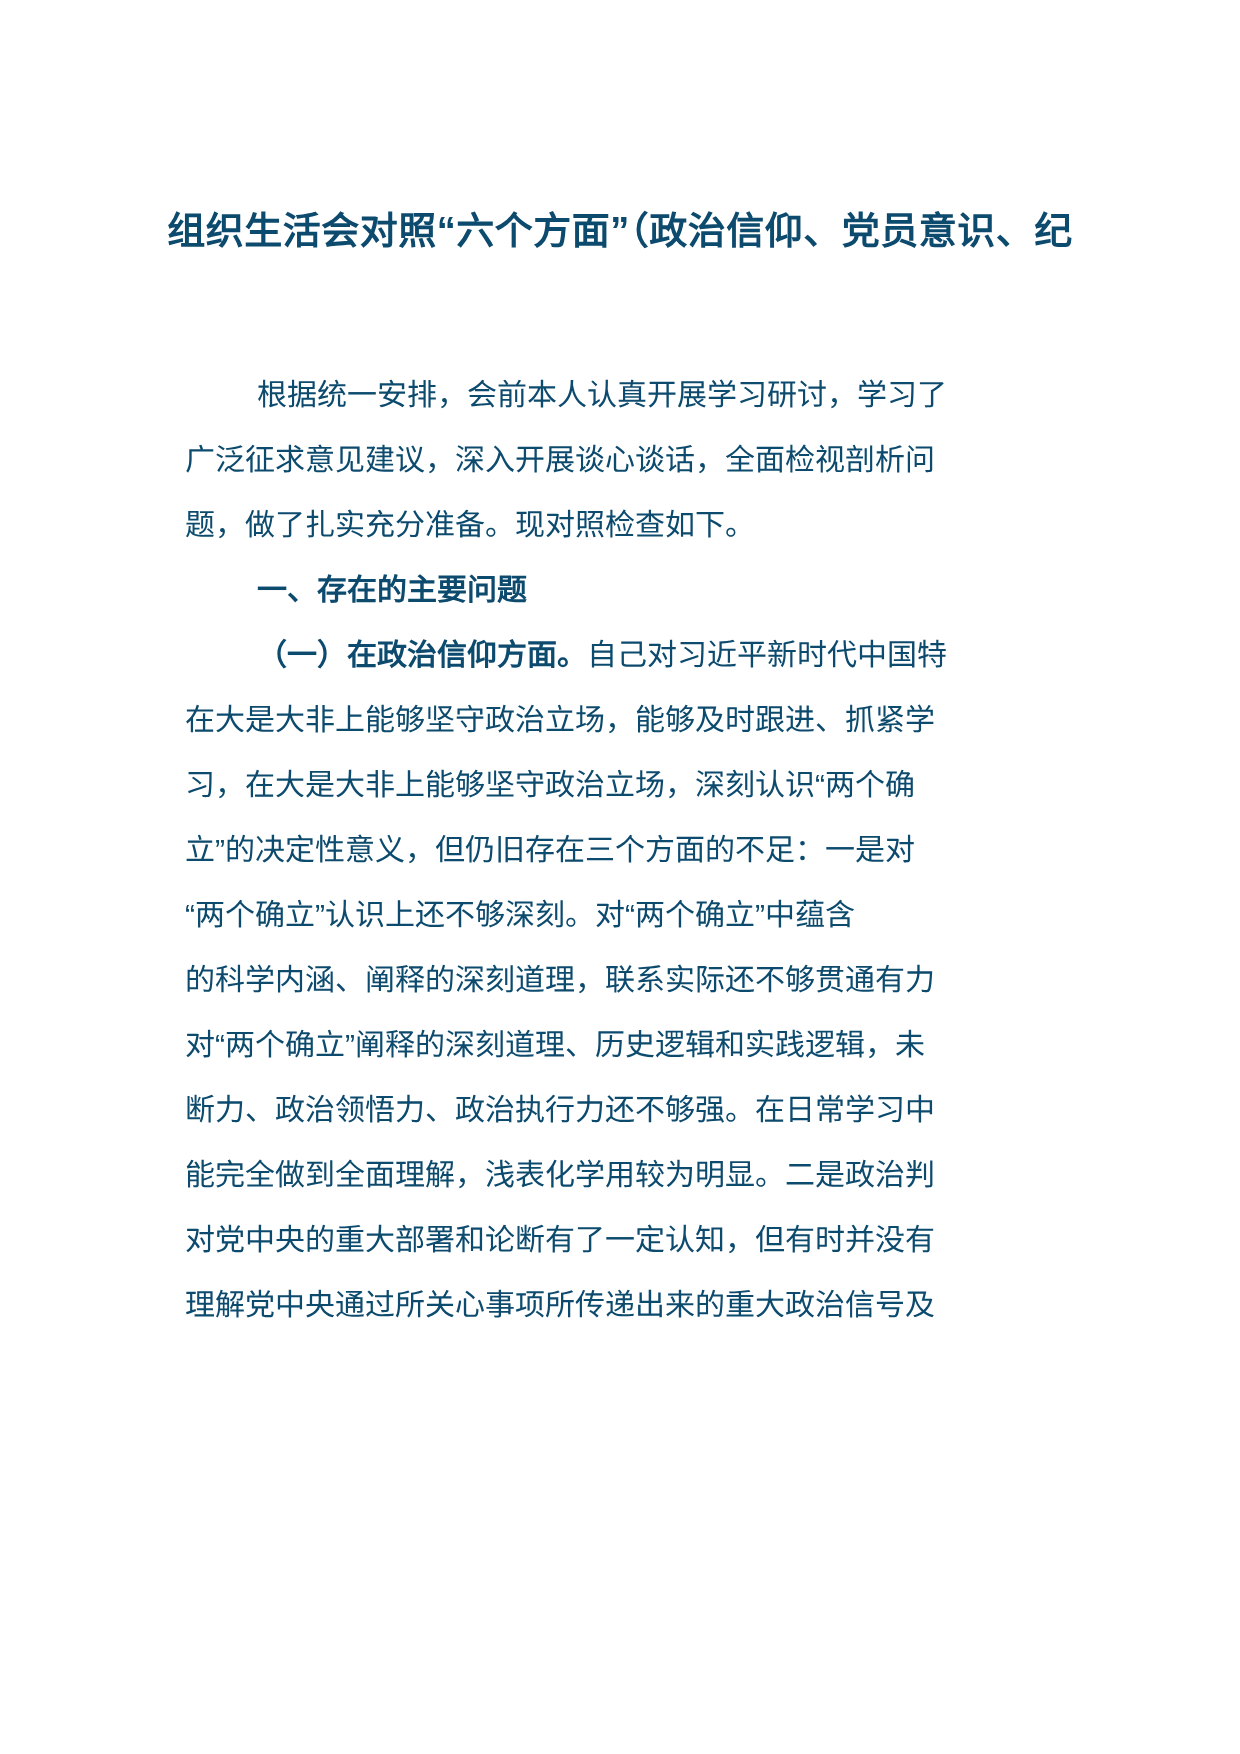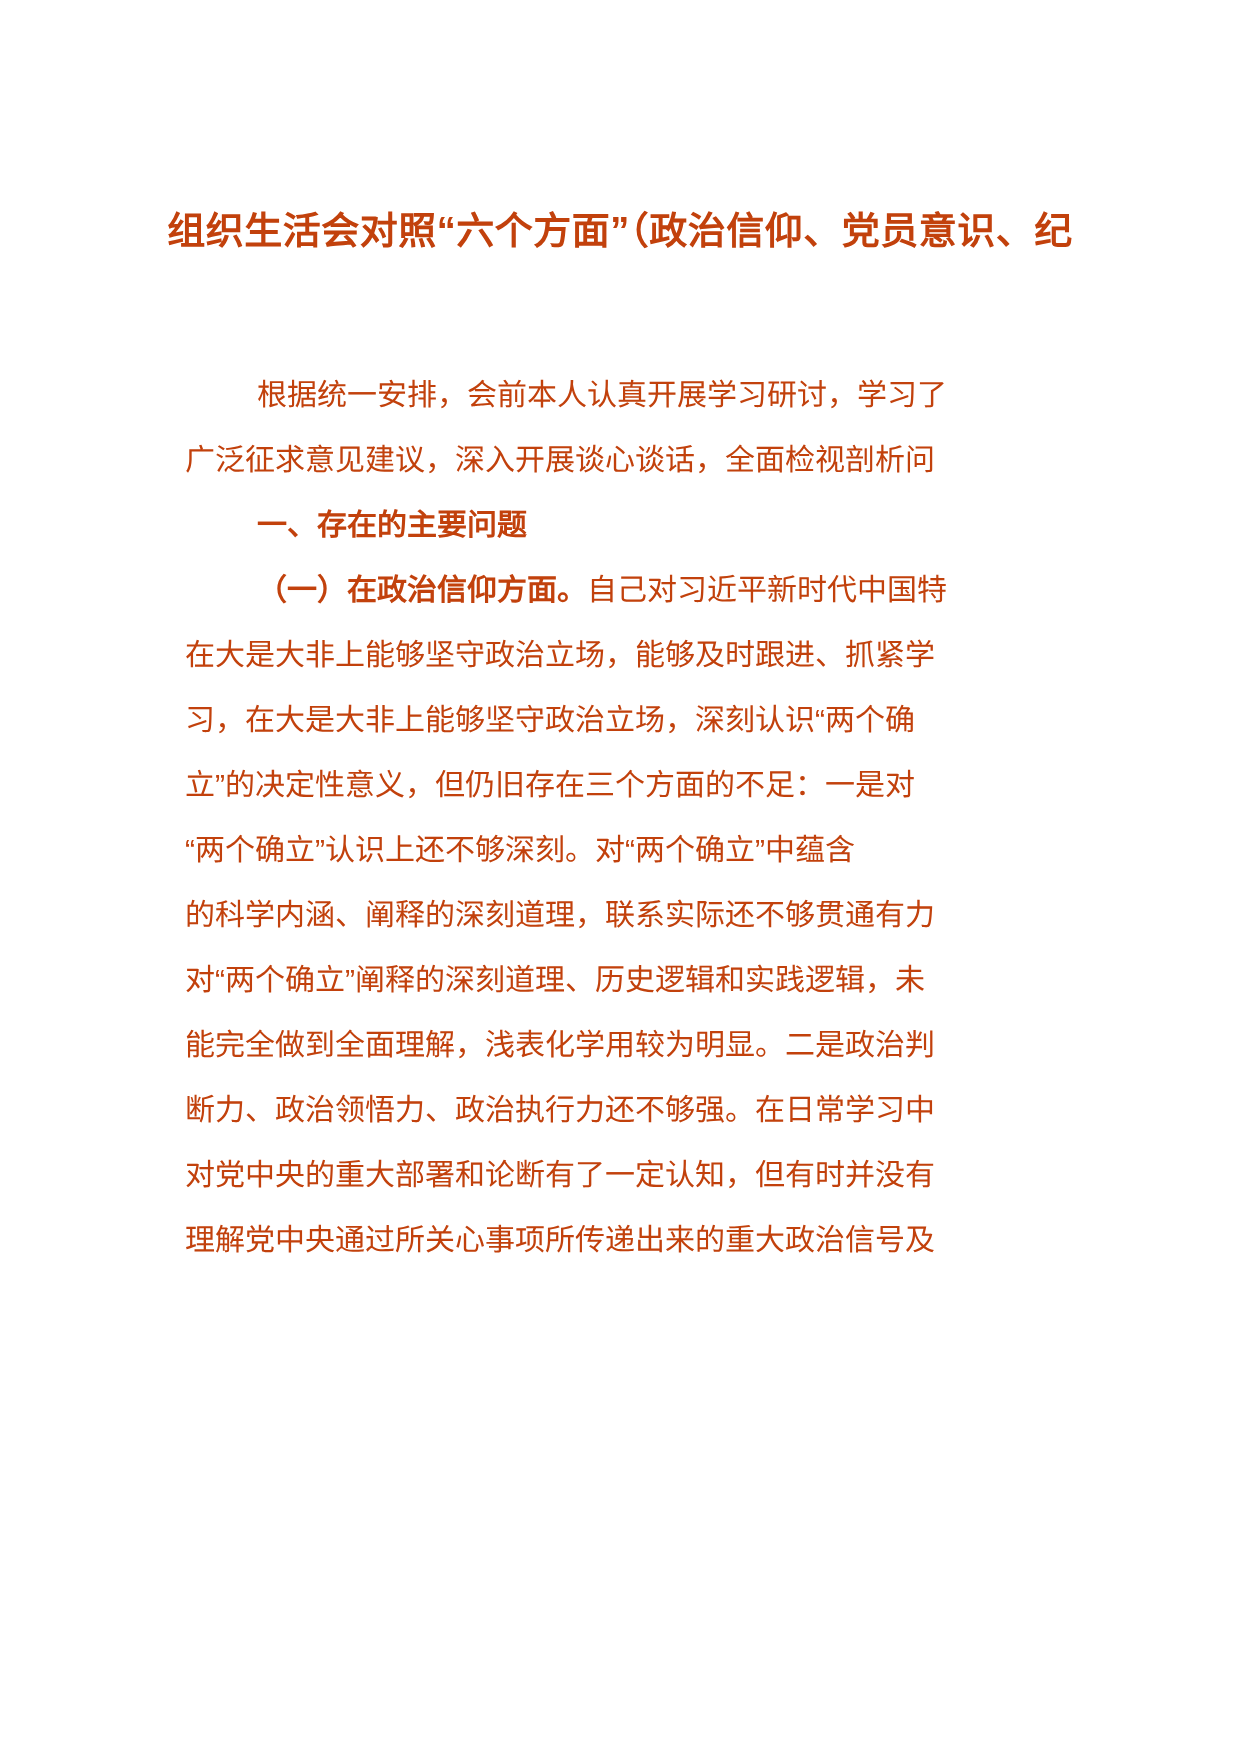--- a/index.html
+++ b/index.html
@@ -7,21 +7,21 @@
     margin: 0;
     padding: 0;
     background: #ffffff;
   }
   .page {
     position: relative;
     width: 1240px;
     height: 1754px;
     margin: 0 auto;
     background: #ffffff;
-    color: #c2410c;
+    color: #0c4a6e;
     font-family: "Liberation Sans", "DejaVu Sans", sans-serif;
     overflow: hidden;
   }
   .doc-title {
     margin: 0;
     padding-top: 154px;
     font-size: 38px;
     font-weight: 700;
     line-height: 155px;
     text-align: center;
@@ -56,32 +56,33 @@
 <div class="page">
 
   <h1 class="doc-title">
     <span class="title-line">组织生活会对照“六个方面”（政治信仰、党员意识、纪</span>
   </h1>
 
   <div class="doc-body">
 
     <p class="line indent">根据统一安排，会前本人认真开展学习研讨，学习了</p>
     <p class="line">广泛征求意见建议，深入开展谈心谈话，全面检视剖析问</p>
+    <p class="line">题，做了扎实充分准备。现对照检查如下。</p>
 
     <p class="line indent bold">一、存在的主要问题</p>
 
     <p class="line indent">
       <span class="bold">（一）在政治信仰方面。</span><span>自己对习近平新时代中国特</span>
     </p>
 
     <p class="line">在大是大非上能够坚守政治立场，能够及时跟进、抓紧学</p>
     <p class="line">习，在大是大非上能够坚守政治立场，深刻认识“两个确</p>
     <p class="line">立”的决定性意义，但仍旧存在三个方面的不足：一是对</p>
     <p class="line">“两个确立”认识上还不够深刻。对“两个确立”中蕴含</p>
     <p class="line">的科学内涵、阐释的深刻道理，联系实际还不够贯通有力</p>
     <p class="line">对“两个确立”阐释的深刻道理、历史逻辑和实践逻辑，未</p>
+    <p class="line">断力、政治领悟力、政治执行力还不够强。在日常学习中</p>
     <p class="line">能完全做到全面理解，浅表化学用较为明显。二是政治判</p>
-    <p class="line">断力、政治领悟力、政治执行力还不够强。在日常学习中</p>
     <p class="line">对党中央的重大部署和论断有了一定认知，但有时并没有</p>
     <p class="line">理解党中央通过所关心事项所传递出来的重大政治信号及</p>
 
   </div>
 </div>
 
 </body></html>

